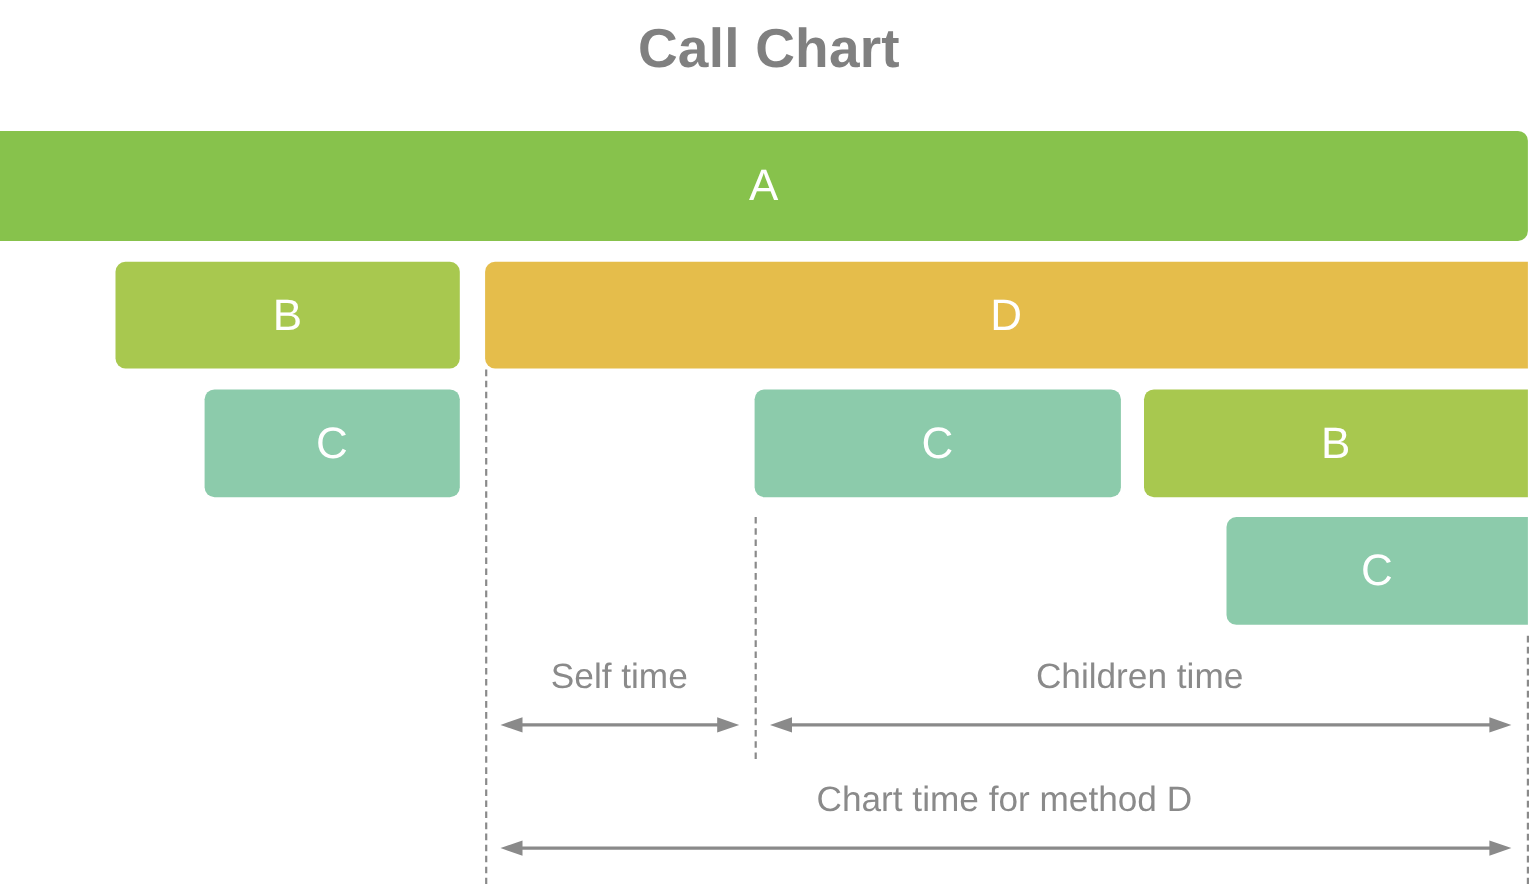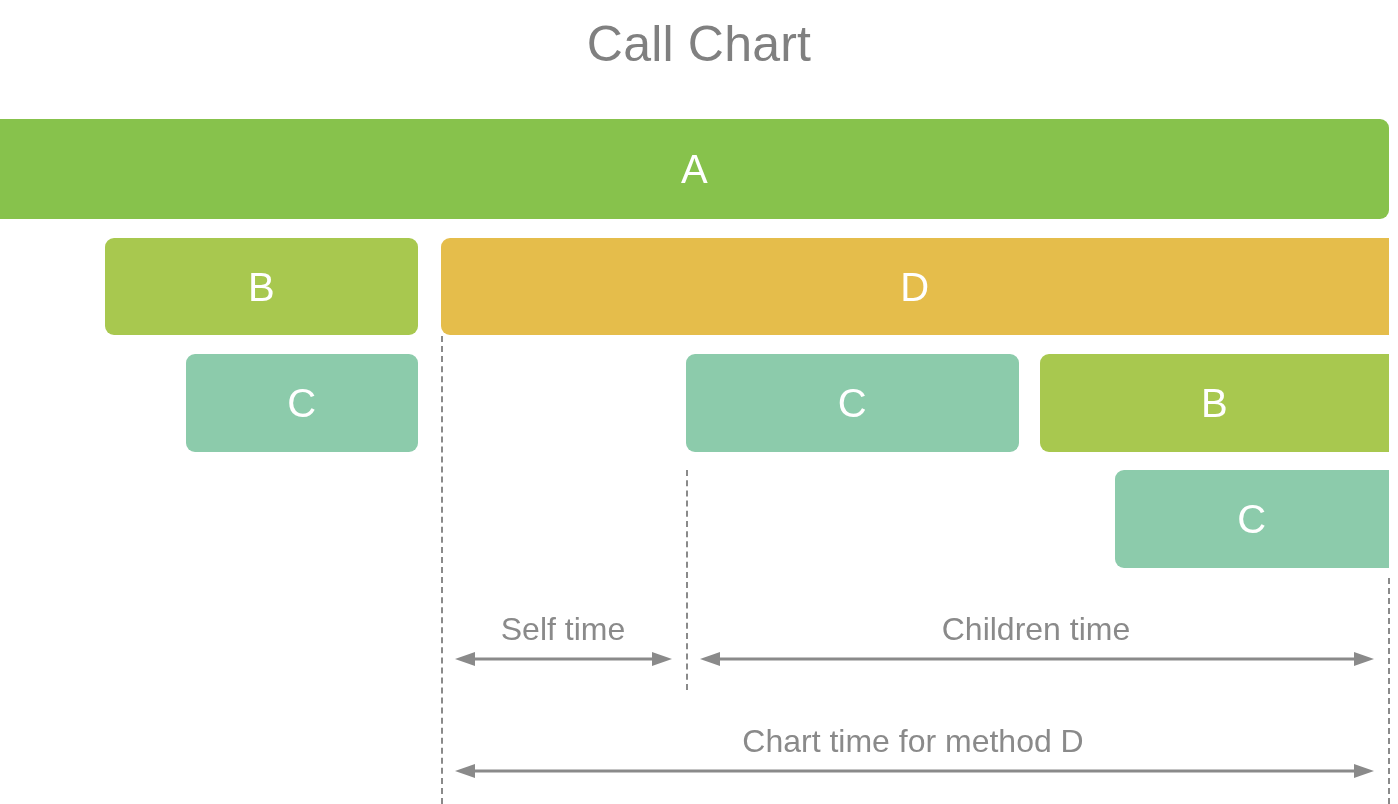--- a/index.html
+++ b/index.html
@@ -18,21 +18,21 @@
     background: #ffffff;
     overflow: hidden;
   }
   .chart-title {
     position: absolute;
     left: 0;
     top: 10px;
     width: 1398px;
     text-align: center;
     font-size: 50px;
-    font-weight: 400;
+    font-weight: 700;
     color: #808080;
     letter-spacing: 0.2px;
     line-height: 68px;
     white-space: nowrap;
   }
   .bar {
     position: absolute;
     border-radius: 9px;
     display: flex;
     align-items: center;
@@ -62,21 +62,20 @@
     border-left: 2px dashed #8a8a8a;
   }
   .ann-label {
     position: absolute;
     text-align: center;
     font-size: 32px;
     font-weight: 400;
     color: #8a8a8a;
     line-height: 40px;
     white-space: nowrap;
-    margin-top: 15px;
   }
   .arrow-row {
     position: absolute;
     height: 16px;
   }
   .arrow-row svg {
     display: block;
     overflow: visible;
   }
 </style>

